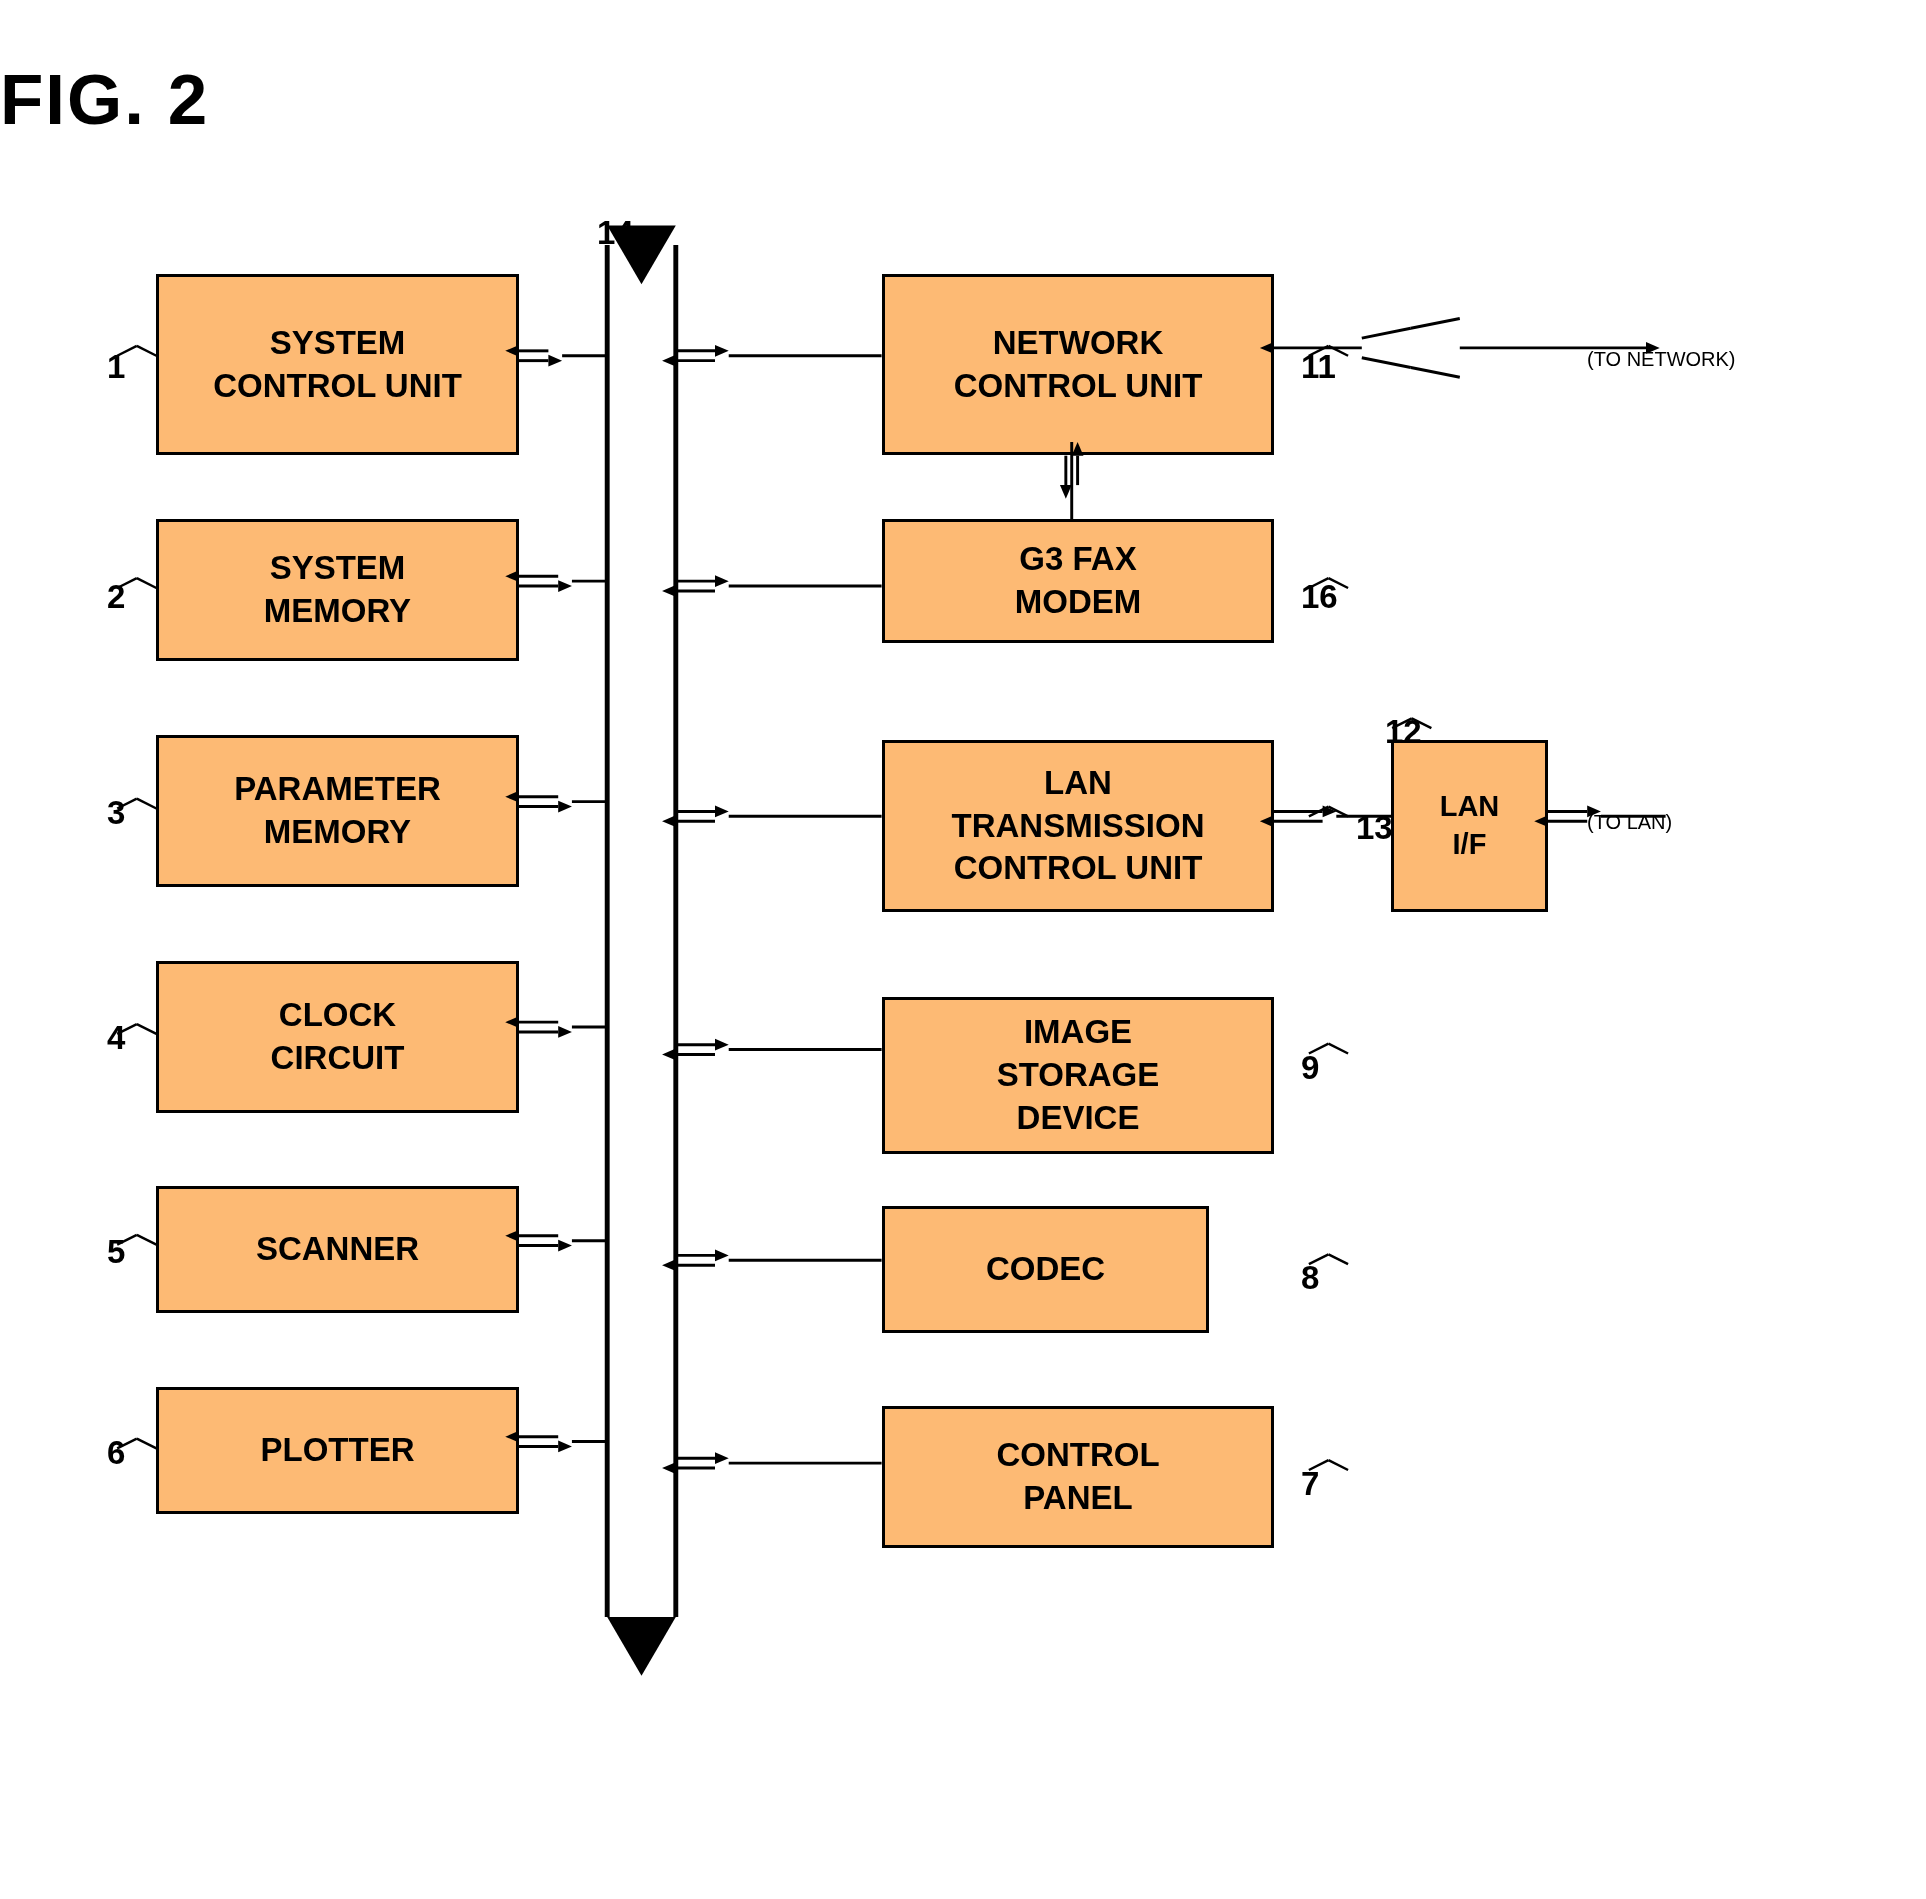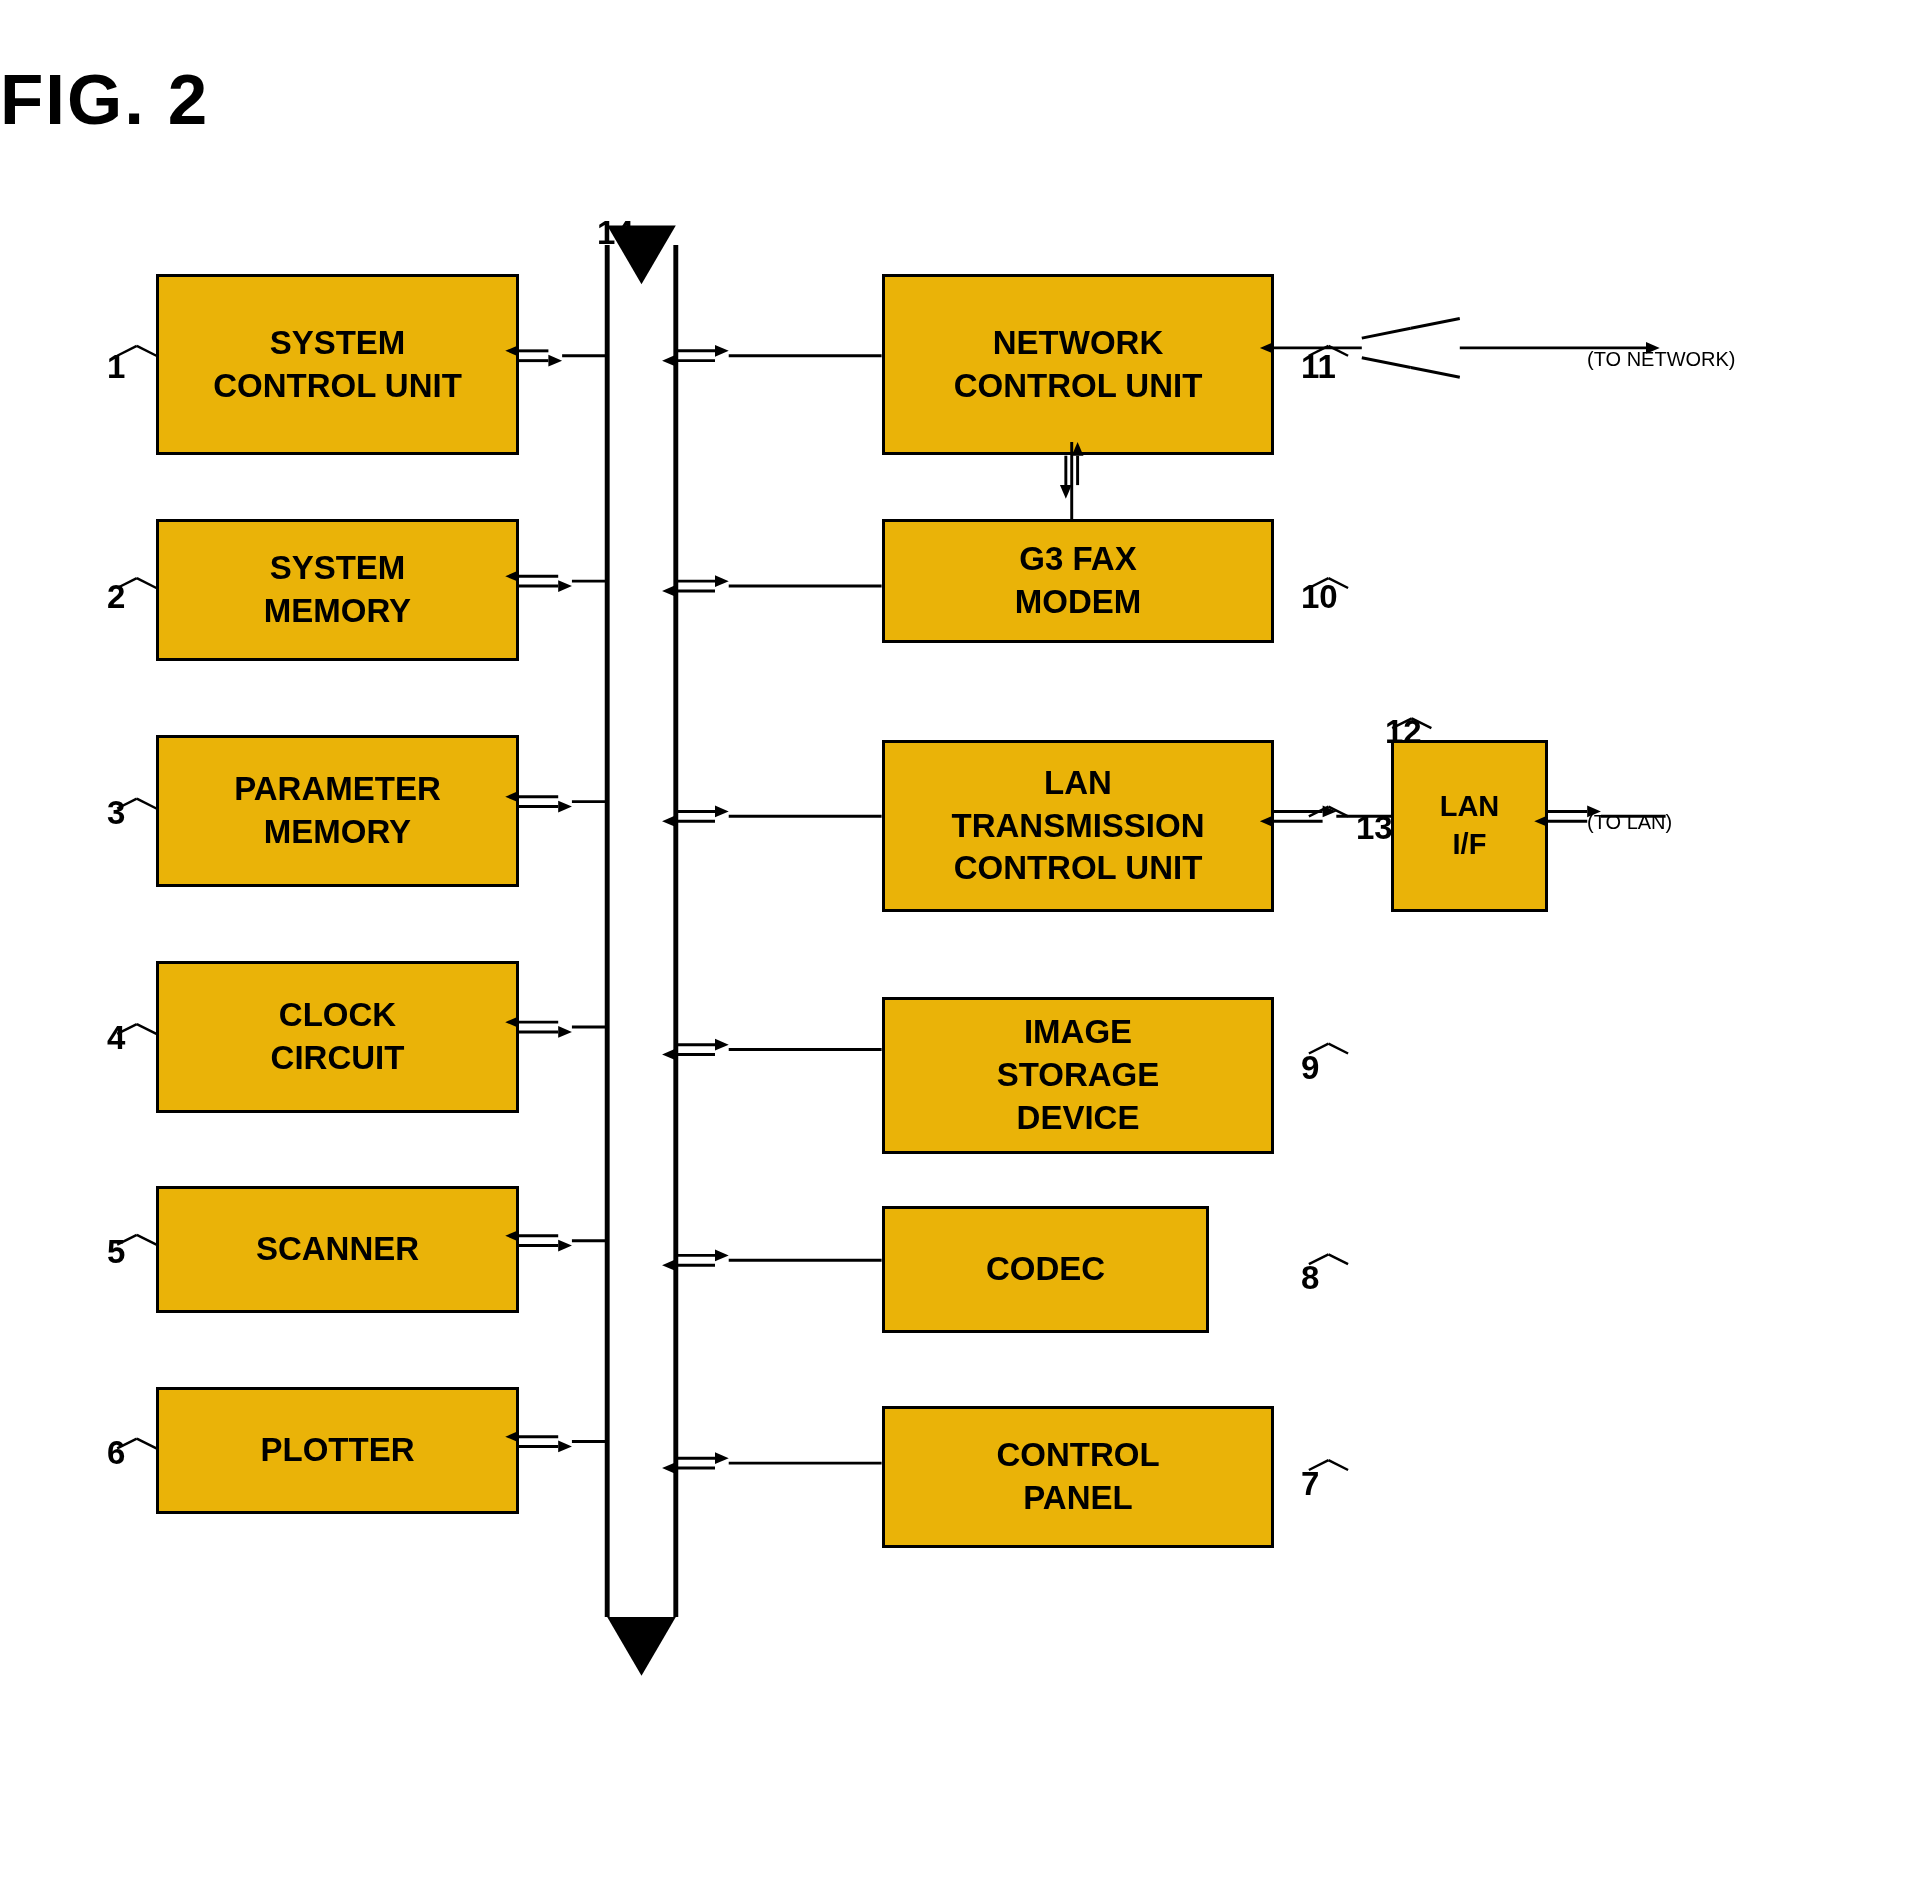--- a/index.html
+++ b/index.html
@@ -31,21 +31,21 @@
     .box {
       position: absolute;
       border: 3.9px solid #000;
       display: flex;
       align-items: center;
       justify-content: center;
       text-align: center;
       font-size: 33px;
       font-weight: bold;
       line-height: 1.3;
-      background: #eab308;
+      background: #fdba74;
     }
 
     
     .box-system-control {
       left: 78px; top: 78px;
       width: 363px; height: 181px;
     }
     .box-system-memory {
       left: 78px; top: 323px;
       width: 363px; height: 142px;
@@ -184,21 +184,21 @@
   </div>
 
   <div class="ref-label" style="left:29px; top:152px;">1</div>
   <div class="ref-label" style="left:29px; top:382px;">2</div>
   <div class="ref-label" style="left:29px; top:598px;">3</div>
   <div class="ref-label" style="left:29px; top:823px;">4</div>
   <div class="ref-label" style="left:29px; top:1037px;">5</div>
   <div class="ref-label" style="left:29px; top:1238px;">6</div>
 
   <div class="ref-label" style="left:1223px; top:152px;">11</div>
-  <div class="ref-label" style="left:1223px; top:382px;">10</div>
+  <div class="ref-label" style="left:1223px; top:382px;">16</div>
   <div class="ref-label" style="left:1278px; top:613px;">13</div>
   <div class="ref-label" style="left:1223px; top:853px;">9</div>
   <div class="ref-label" style="left:1223px; top:1063px;">8</div>
   <div class="ref-label" style="left:1223px; top:1269px;">7</div>
   <div class="ref-label" style="left:1307px; top:517px;">12</div>
 
   <div class="ref-label" style="left:519px; top:17.6px;">14</div>
 
   <div class="ext-label" style="left:1509px; top:152px;">(TO NETWORK)</div>
   <div class="ext-label" style="left:1509px; top:615px;">(TO LAN)</div>

